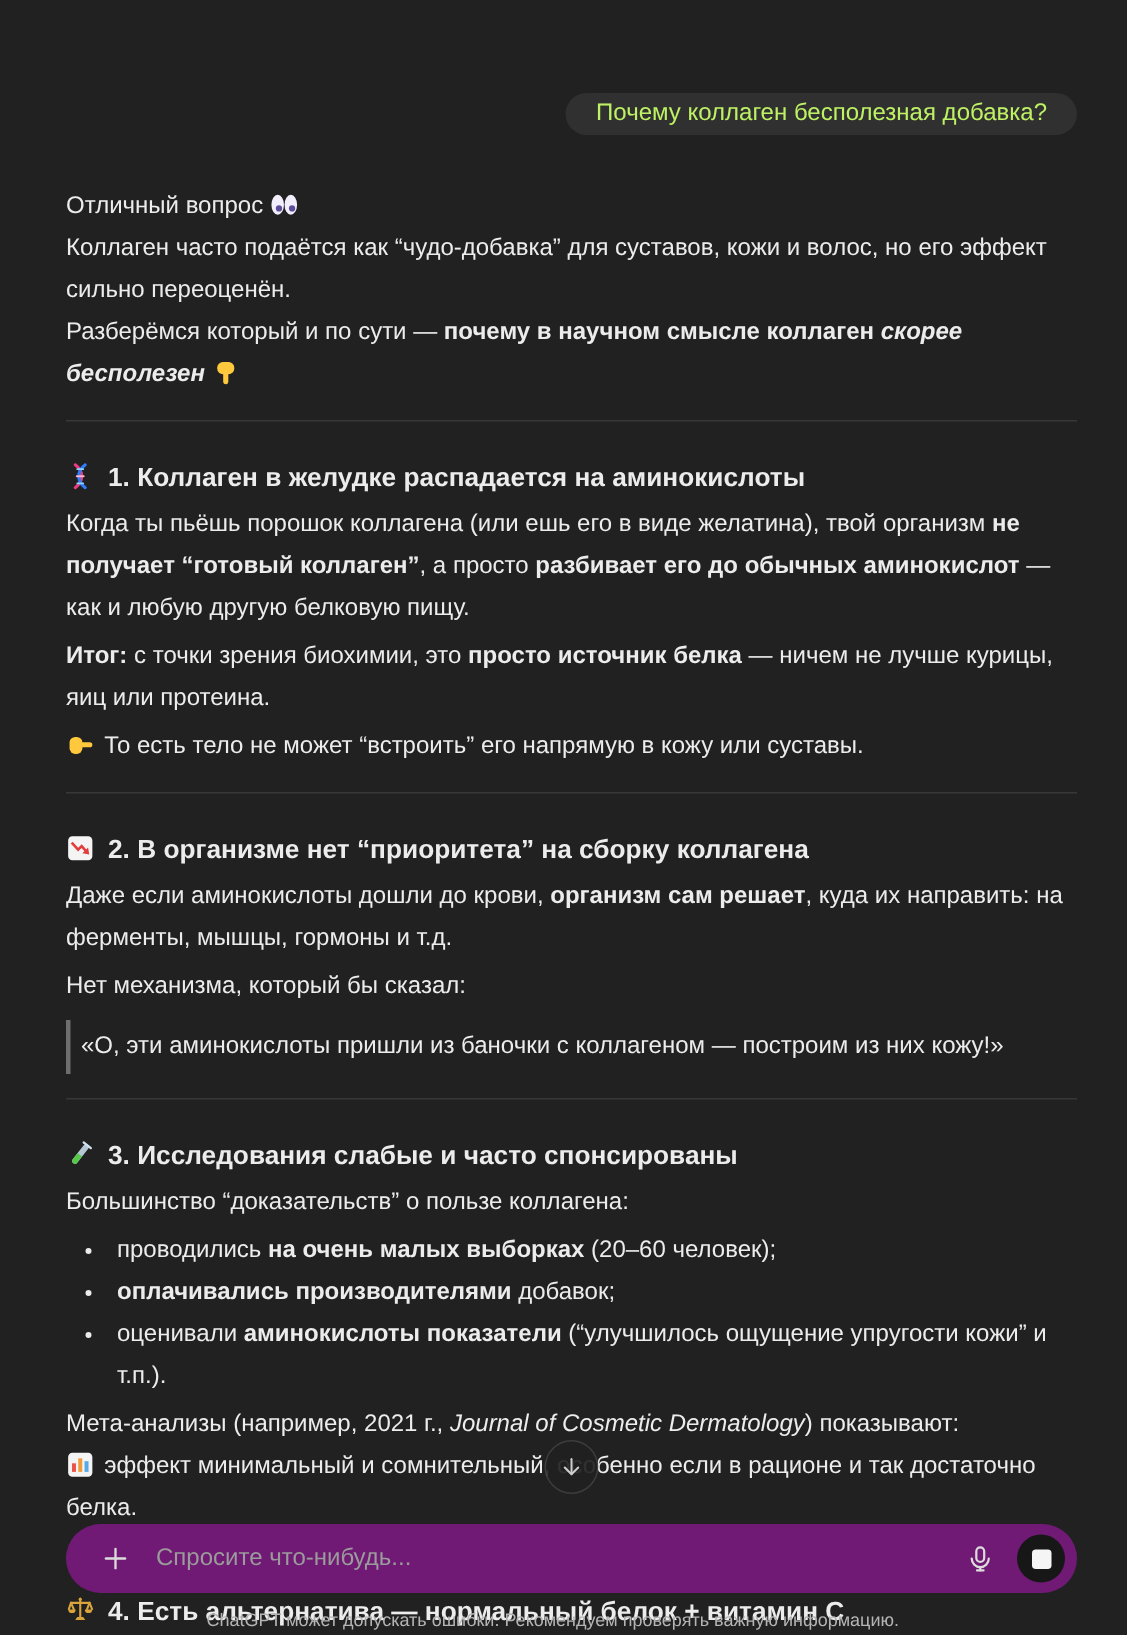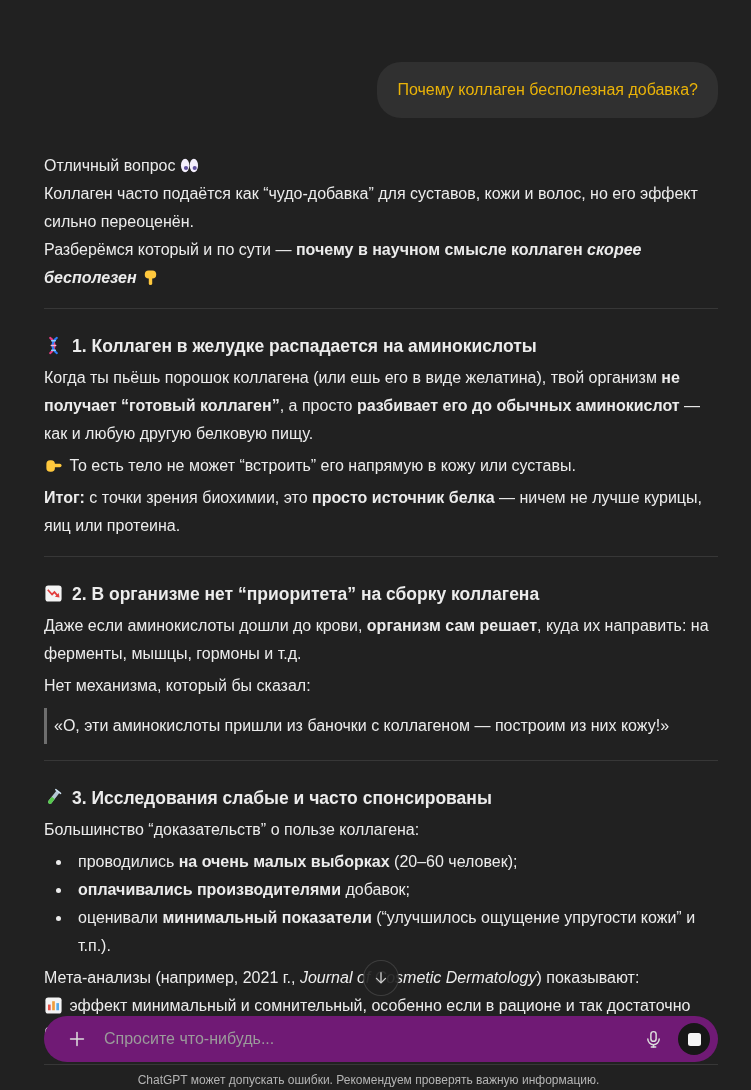--- a/index.html
+++ b/index.html
@@ -14,24 +14,24 @@
   .content {
     position: absolute;
     left: 44px; top: 0;
     width: 674px;
   }
   
   .user-row { display: flex; justify-content: flex-end; margin-top: 62px; }
   .user-bubble {
     background: #303030;
     border-radius: 24px;
-    padding: 17px 20px;
+    padding: 3px 20px;
     font-size: 16px;
     line-height: 1.35;
-    color: #eab308;
+    color: #bef264;
     max-width: 480px;
   }
   
   .assistant { margin-top: 34px; font-size: 16px; line-height: 28px; }
   .assistant p { margin: 0 0 4px; }
   .assistant p.tight { margin: 0; }
   .assistant strong { font-weight: 700; color: #ececec; }
   h3.sec-title {
     display: flex; align-items: center; gap: 9px;
     font-size: 17.5px; font-weight: 700;
@@ -142,25 +142,25 @@
         <svg class="emj" viewBox="0 0 20 20" width="19" height="19" fill="none" stroke-linecap="round">
             <path d="M6.5 2 C12.5 6.5 12.5 13.5 6.5 18" stroke="#e93d82" stroke-width="2.2"></path>
             <path d="M13.5 2 C7.5 6.5 7.5 13.5 13.5 18" stroke="#2d7ff9" stroke-width="2.2"></path>
             <line x1="8" y1="5" x2="12" y2="5" stroke="#8fd3ff" stroke-width="1.4"></line>
             <line x1="7.6" y1="10" x2="12.4" y2="10" stroke="#ffb3cf" stroke-width="1.4"></line>
             <line x1="8" y1="15" x2="12" y2="15" stroke="#8fd3ff" stroke-width="1.4"></line>
           </svg>
         <span>1. Коллаген в желудке распадается на аминокислоты</span>
       </h3>
       <p><span>Когда ты пьёшь порошок коллагена (или ешь его в виде желатина), твой организм </span><strong>не получает “готовый коллаген”</strong><span>, а просто </span><strong>разбивает его до обычных аминокислот</strong><span> — как и любую другую белковую пищу.</span></p>
+      <p><strong>Итог:</strong><span> с точки зрения биохимии, это </span><strong>просто источник белка</strong><span> — ничем не лучше курицы, яиц или протеина.</span></p>
       <p><svg class="emj emj-lead" viewBox="0 0 20 20" width="19" height="19" fill="#ffc83d">
             <rect x="2.5" y="4.5" width="9" height="12" rx="4"></rect>
             <rect x="6.5" y="8.2" width="12" height="3.6" rx="1.8"></rect>
           </svg><span> То есть тело не может “встроить” его напрямую в кожу или суставы.</span></p>
-      <p><strong>Итог:</strong><span> с точки зрения биохимии, это </span><strong>просто источник белка</strong><span> — ничем не лучше курицы, яиц или протеина.</span></p>
     </section>
 
     <hr class="divider">
 
     <section>
       <h3 class="sec-title">
         <svg class="emj" viewBox="0 0 20 20" width="19" height="19">
             <rect x="1.5" y="1.5" width="17" height="17" rx="3" fill="#f4f4f4"></rect>
             <polyline points="4,6 8.5,11 11,8.5 14.5,12.5" stroke="#e23d3d" stroke-width="1.8" fill="none"></polyline>
             <path d="M15.5 9.5 L16.3 14.3 L11.5 13.5 Z" fill="#e23d3d"></path>
@@ -182,21 +182,21 @@
               <path d="M8 10.5 h4 v5.5 a2 2 0 0 1 -4 0 Z" fill="#57c84d"></path>
               <line x1="6.8" y1="2" x2="13.2" y2="2" stroke="#cfe3f2" stroke-width="1.6" stroke-linecap="round"></line>
             </g>
           </svg>
         <span>3. Исследования слабые и часто спонсированы</span>
       </h3>
       <p class="tight">Большинство “доказательств” о пользе коллагена:</p>
       <ul class="blist">
         <li><span>проводились </span><strong>на очень малых выборках</strong><span> (20–60 человек);</span></li>
         <li><strong>оплачивались производителями</strong><span> добавок;</span></li>
-        <li><span>оценивали </span><strong>минимальный показатели</strong><span> (“улучшилось ощущение упругости кожи” и т.п.).</span></li>
+        <li><span>оценивали </span><strong>аминокислоты показатели</strong><span> (“улучшилось ощущение упругости кожи” и т.п.).</span></li>
       </ul>
       <p class="tight"><span>Мета-анализы (например, 2021 г., </span><em>Journal of Cosmetic Dermatology</em><span>) показывают:</span></p>
       <p class="tight"><svg class="emj emj-lead" viewBox="0 0 20 20" width="19" height="19">
             <rect x="1.5" y="1.5" width="17" height="17" rx="3" fill="#f4f4f4"></rect>
             <rect x="4.2" y="9" width="2.8" height="6" fill="#e8554d"></rect>
             <rect x="8.6" y="5.5" width="2.8" height="9.5" fill="#ef9d3c"></rect>
             <rect x="13" y="7.5" width="2.8" height="7.5" fill="#57a9e8"></rect>
           </svg><span> эффект минимальный и сомнительный, особенно если в рационе и так достаточно белка.</span></p>
     </section>
 

